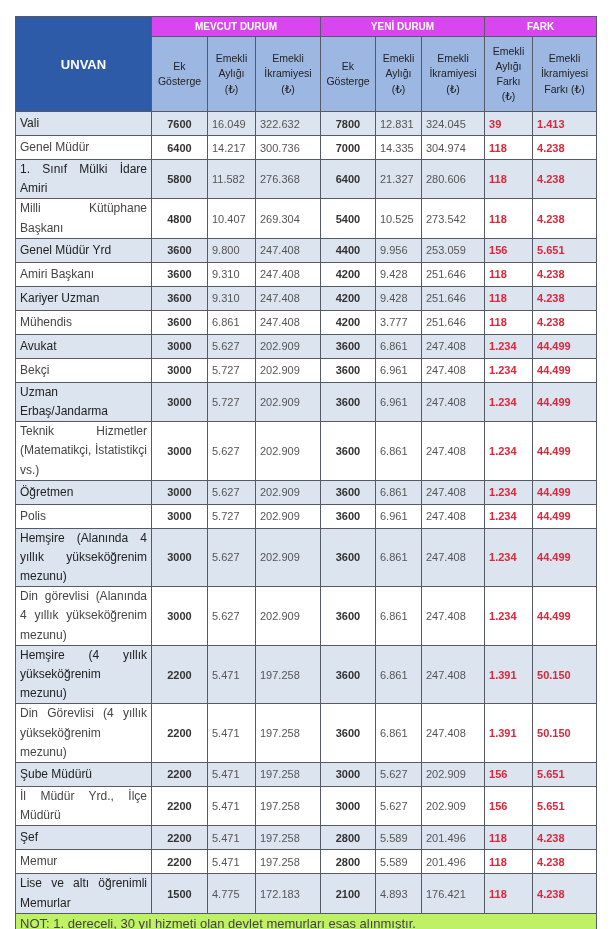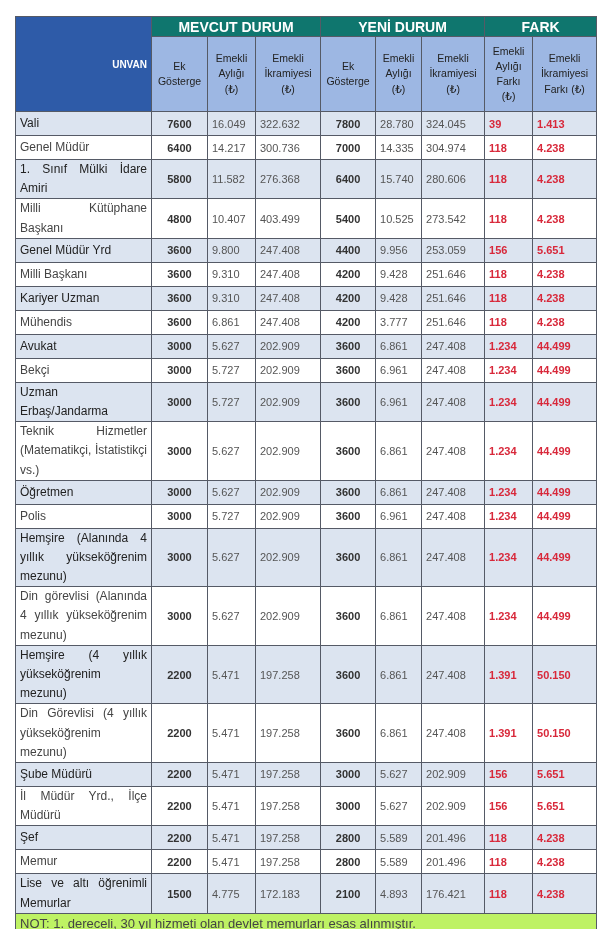--- a/index.html
+++ b/index.html
@@ -6,22 +6,22 @@
   body { width:616px; height:929px; position:relative; overflow:hidden;
          font-family:"Liberation Sans", "DejaVu Sans", sans-serif; }
   table.main {
     position:absolute; left:15px; top:16px; width:581px;
     border-collapse:collapse; table-layout:fixed;
     font-size:11px; color:#333;
   }
   table.main td, table.main th {
     border:1px solid #555a66; padding:0 4px; overflow:hidden;
   }
-  th.group { background:#0f766e; color:#fff; font-weight:bold; font-size:14px; height:19px; text-align:center; }
-  th.unvan { background:#2e5ba8; color:#fff; font-weight:bold; font-size:10px; text-align:right; }
+  th.group { background:#d946ef; color:#fff; font-weight:bold; font-size:10px; height:19px; text-align:center; }
+  th.unvan { background:#2e5ba8; color:#fff; font-weight:bold; font-size:13px; text-align:center; }
   th.sub { background:#9db7e3; color:#222; font-weight:normal; font-size:10.5px; line-height:1.45; text-align:center; height:74px; padding:0 1px; }
   tr.shade td { background:#dce4f0; }
   tr.plain td { background:#ffffff; }
   td.name { text-align:justify; text-align-last:left; line-height:1.6; color:#444; font-size:12px;margin-left:40px; }
   tr.shade td.name { color:#222; }
   td.ek { text-align:center; font-weight:bold; color:#333;margin-top:28px; }
   td.num { text-align:left; color:#555; }
   td.red { text-align:left; color:#d8283a; font-weight:bold;margin-left:44px; }
   td.note { background:#bef264; color:#444; font-size:13px; height:19px; padding-left:4px; }
   tr.h1 td { height:23px; }
@@ -61,21 +61,21 @@
       <th class="sub">Emekli İkramiyesi Farkı (₺)</th>
     </tr>
   </thead>
   <tbody id="tbody">
     <tr class="shade h1">
         <td class="name">Vali</td>
         <td class="ek">7600</td>
         <td class="num">16.049</td>
         <td class="num">322.632</td>
         <td class="ek">7800</td>
-        <td class="num">28.780</td>
+        <td class="num">12.831</td>
         <td class="num">324.045</td>
         <td class="red">39</td>
         <td class="red">1.413</td>
       </tr>
     <tr class="plain h1">
         <td class="name">Genel Müdür</td>
         <td class="ek">6400</td>
         <td class="num">14.217</td>
         <td class="num">300.736</td>
         <td class="ek">7000</td>
@@ -83,49 +83,49 @@
         <td class="num">304.974</td>
         <td class="red">118</td>
         <td class="red">4.238</td>
       </tr>
     <tr class="shade h2">
         <td class="name">1. Sınıf Mülki İdare Amiri</td>
         <td class="ek">5800</td>
         <td class="num">11.582</td>
         <td class="num">276.368</td>
         <td class="ek">6400</td>
-        <td class="num">15.740</td>
+        <td class="num">21.327</td>
         <td class="num">280.606</td>
         <td class="red">118</td>
         <td class="red">4.238</td>
       </tr>
     <tr class="plain h2">
         <td class="name">Milli Kütüphane Başkanı</td>
         <td class="ek">4800</td>
         <td class="num">10.407</td>
-        <td class="num">403.499</td>
+        <td class="num">269.304</td>
         <td class="ek">5400</td>
         <td class="num">10.525</td>
         <td class="num">273.542</td>
         <td class="red">118</td>
         <td class="red">4.238</td>
       </tr>
     <tr class="shade h1">
         <td class="name">Genel Müdür Yrd</td>
         <td class="ek">3600</td>
         <td class="num">9.800</td>
         <td class="num">247.408</td>
         <td class="ek">4400</td>
         <td class="num">9.956</td>
         <td class="num">253.059</td>
         <td class="red">156</td>
         <td class="red">5.651</td>
       </tr>
     <tr class="plain h1">
-        <td class="name">Milli Başkanı</td>
+        <td class="name">Amiri Başkanı</td>
         <td class="ek">3600</td>
         <td class="num">9.310</td>
         <td class="num">247.408</td>
         <td class="ek">4200</td>
         <td class="num">9.428</td>
         <td class="num">251.646</td>
         <td class="red">118</td>
         <td class="red">4.238</td>
       </tr>
     <tr class="shade h1">

